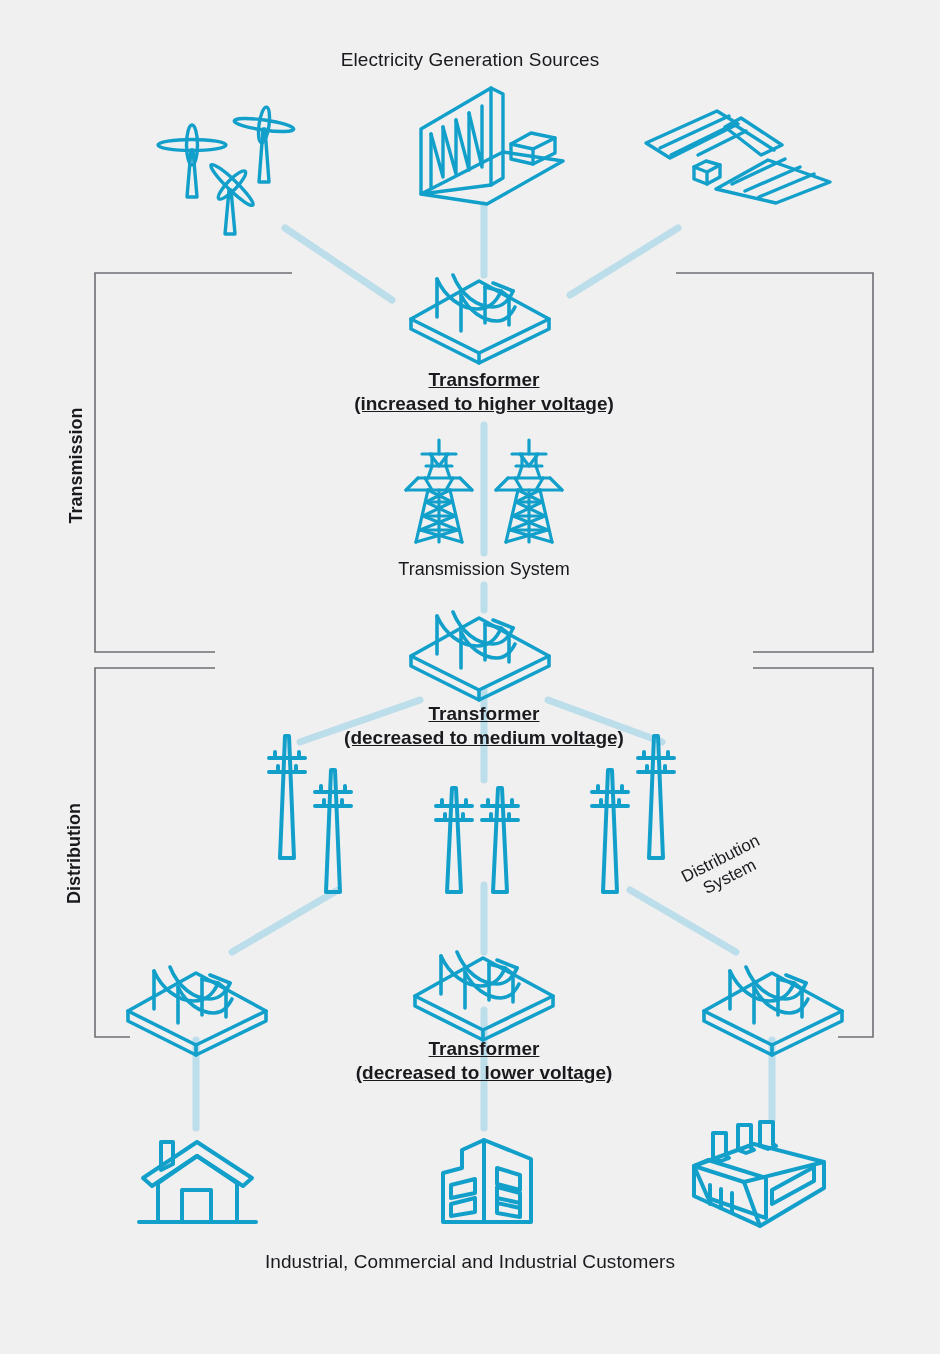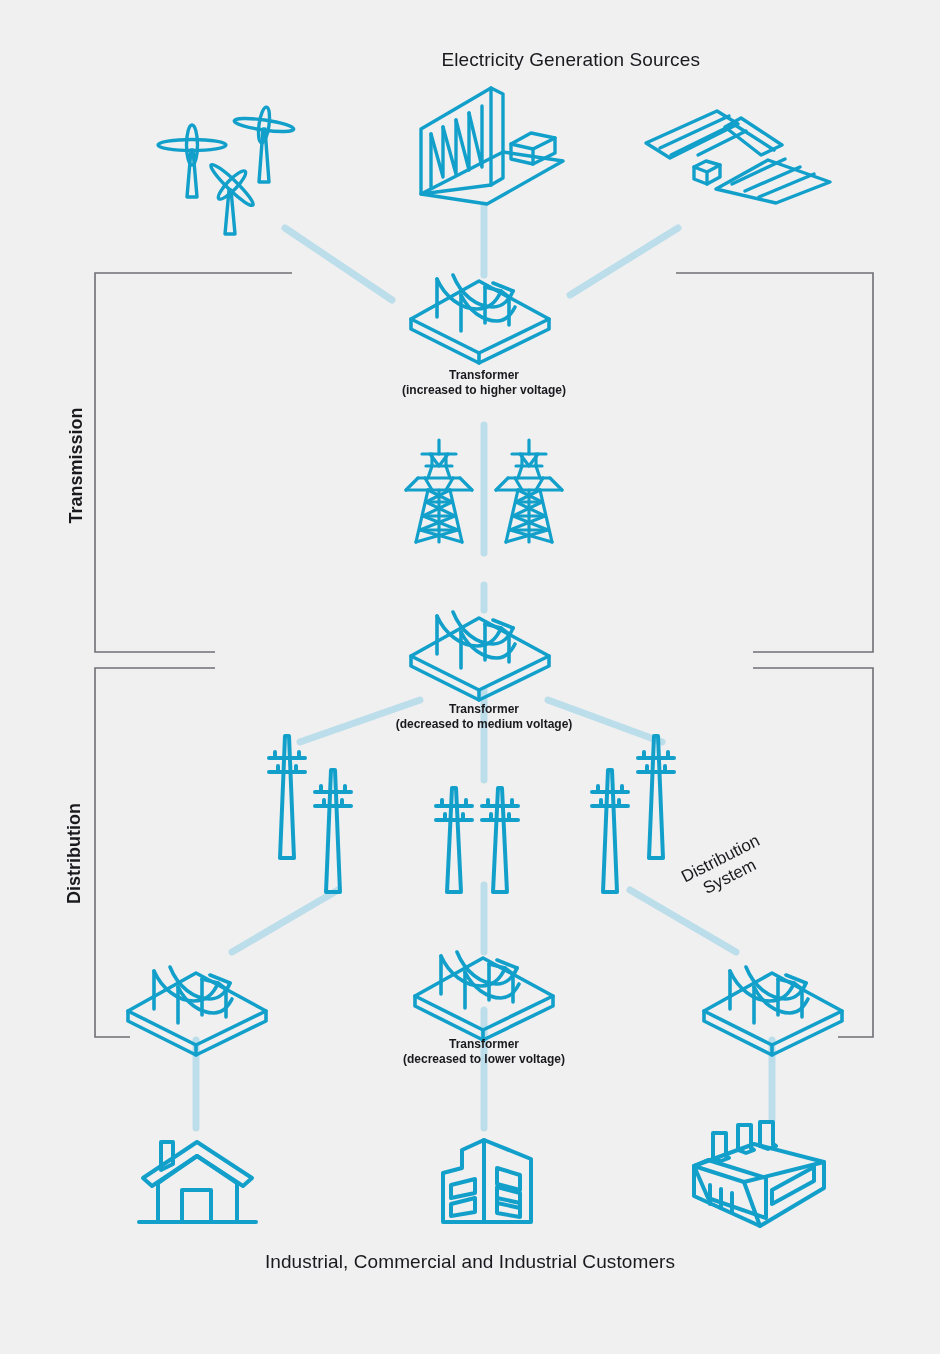--- a/index.html
+++ b/index.html
@@ -6,21 +6,21 @@
   body{
     width:940px;height:1354px;
     background:#f0f0f1;
     font-family:"Liberation Sans","DejaVu Sans",sans-serif;
     color:#1a1a1e;
     overflow:hidden;
   }
   #diagram{position:relative;width:940px;height:1354px;}
   .lbl{position:absolute;text-align:center;line-height:1.28;white-space:pre-line;}
   .lbl-title{font-size:19px;font-weight:400;letter-spacing:.1px;}
-  .lbl-strong{font-size:12px;font-weight:700;}
+  .lbl-strong{font-size:19px;font-weight:700;text-decoration:underline;}
   .lbl-plain{font-size:18px;font-weight:400;}
   .side-lbl{
     position:absolute;font-size:18px;font-weight:700;
     transform-origin:50% 50%;
     white-space:nowrap;
   }
   .rot-lbl{
     position:absolute;font-size:17px;font-weight:400;
     line-height:1.15;text-align:center;white-space:pre-line;
     transform-origin:50% 50%;
@@ -313,25 +313,26 @@
         <path d="M2 26 L38 26"></path>
         <path d="M2 40 L38 40"></path>
         <path d="M8 20 L8 26"></path>
         <path d="M32 20 L32 26"></path>
         <path d="M11 34 L11 40"></path>
         <path d="M29 34 L29 40"></path>
       </g>
     </defs>
   </svg>
 
-  <div class="lbl lbl-title" style="left:240px;top:48px;width:460px;text-align:right;">Electricity Generation Sources</div>
+  <div class="lbl lbl-title" style="left:240px;top:48px;width:460px;">Electricity Generation Sources</div>
 
   <div class="lbl lbl-strong" style="left:284px;top:368px;width:400px;">Transformer
 (increased to higher voltage)</div>
 
+  <div class="lbl lbl-plain" style="left:284px;top:558px;width:400px;">Transmission System</div>
 
   <div class="lbl lbl-strong" style="left:284px;top:702px;width:400px;">Transformer
 (decreased to medium voltage)</div>
 
   <div class="rot-lbl" style="left:655px;top:848px;width:140px;transform:rotate(-27deg);">Distribution
 System</div>
 
   <div class="lbl lbl-strong" style="left:284px;top:1037px;width:400px;">Transformer
 (decreased to lower voltage)</div>
 

